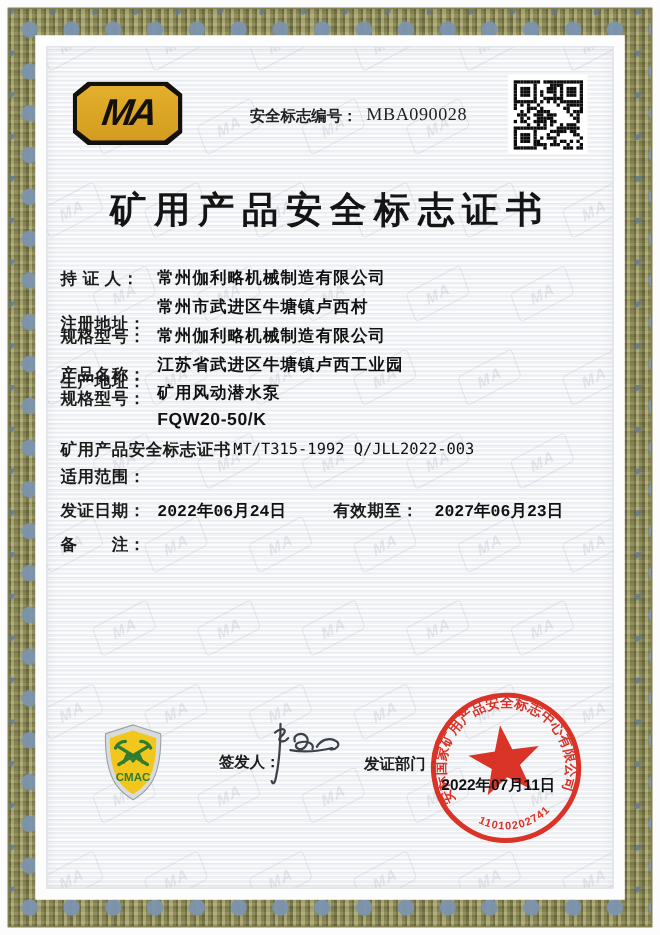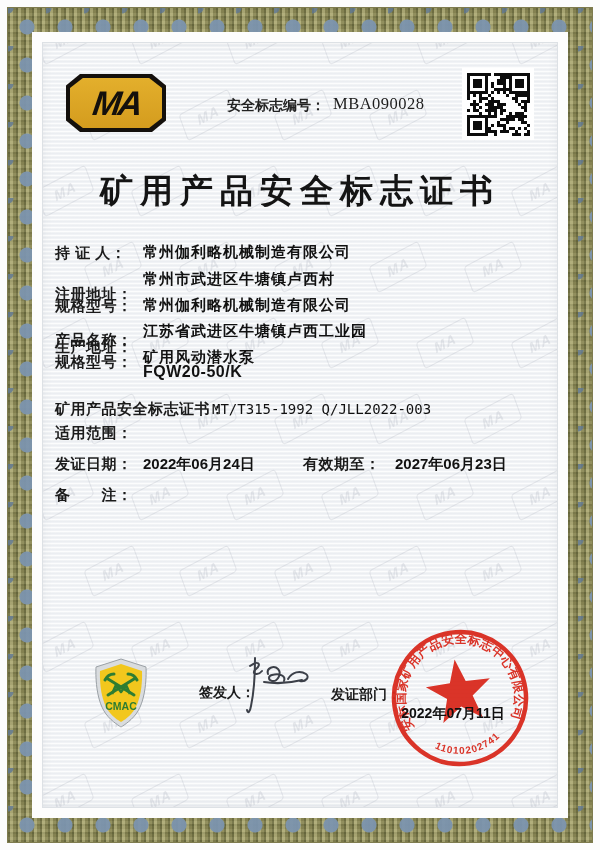--- a/index.html
+++ b/index.html
@@ -60,21 +60,21 @@
   .qr-grid span{display:block;}
   .qr-grid span.on{background:#0c0c0c;}
   
   .title{left:0;top:169px;width:100%;text-align:center;font-family:"Liberation Serif",serif;
     font-weight:900;font-size:33px;color:#141414;letter-spacing:7px;}
   
   .flabel{left:55px;font-size:15px;font-weight:700;color:#1b1b1b;letter-spacing:.5px;white-space:pre;}
   .fvalue{left:143px;font-size:15px;font-weight:700;color:#111;font-family:"DejaVu Serif",serif;letter-spacing:1px;white-space:pre;}
   .fvalue.model{font-family:"Liberation Sans",sans-serif;font-weight:900;font-size:16px;letter-spacing:.5px;}
   .fvalue.std{left:212px;font-family:"DejaVu Sans Mono",monospace;font-weight:500;font-size:14px;letter-spacing:0;}
-  .datefont{font-family:Liberation Sans, sans-serif;font-weight:700;letter-spacing:0;}
+  .datefont{font-family:Liberation Mono, monospace;font-weight:700;letter-spacing:0;}
   
   .statement{left:46px;top:566px;width:508px;font-size:13.4px;font-weight:700;color:#161616;
     line-height:1.56;text-align:justify;text-indent:2em;font-family:"DejaVu Serif",serif;}
   
   .signer-label{left:199px;top:684px;font-size:14px;font-weight:700;color:#1b1b1b;}
   .dept-label{left:331px;top:686px;font-size:14px;font-weight:700;color:#1b1b1b;}
   .signature{left:228px;top:652px;}
   .cmac{left:91px;top:658px;}
   
   .stamp{left:375px;top:613px;width:170px;height:170px;transform:rotate(-8deg);opacity:.95;}
@@ -628,21 +628,21 @@
   <span class="abs flabel" style="top:297px">规格型号：</span>
   <span class="abs fvalue" style="top:296px">常州伽利略机械制造有限公司</span>
 
   <span class="abs flabel" style="top:338px">生产地址：</span>
   <span class="abs fvalue" style="top:322px">江苏省武进区牛塘镇卢西工业园</span>
 
   <span class="abs flabel" style="top:331px">产品名称：</span>
   <span class="abs fvalue" style="top:348px">矿用风动潜水泵</span>
 
   <span class="abs flabel" style="top:353px">规格型号：</span>
-  <span class="abs fvalue model" style="top:363px">FQW20-50/K</span>
+  <span class="abs fvalue model" style="top:373px">FQW20-50/K</span>
 
   <span class="abs flabel" style="top:400px">矿用产品安全标志证书：</span>
   <span class="abs fvalue std" style="top:401px">MT/T315-1992 Q/JLL2022-003</span>
 
   <span class="abs flabel" style="top:424px">适用范围：</span>
 
   <span class="abs flabel" style="top:455px">发证日期：</span>
   <span class="abs fvalue datefont" style="top:455px">2022年06月24日</span>
   <span class="abs flabel" style="left:303px;top:455px">有效期至：</span>
   <span class="abs fvalue datefont" style="left:395px;top:455px">2027年06月23日</span>

